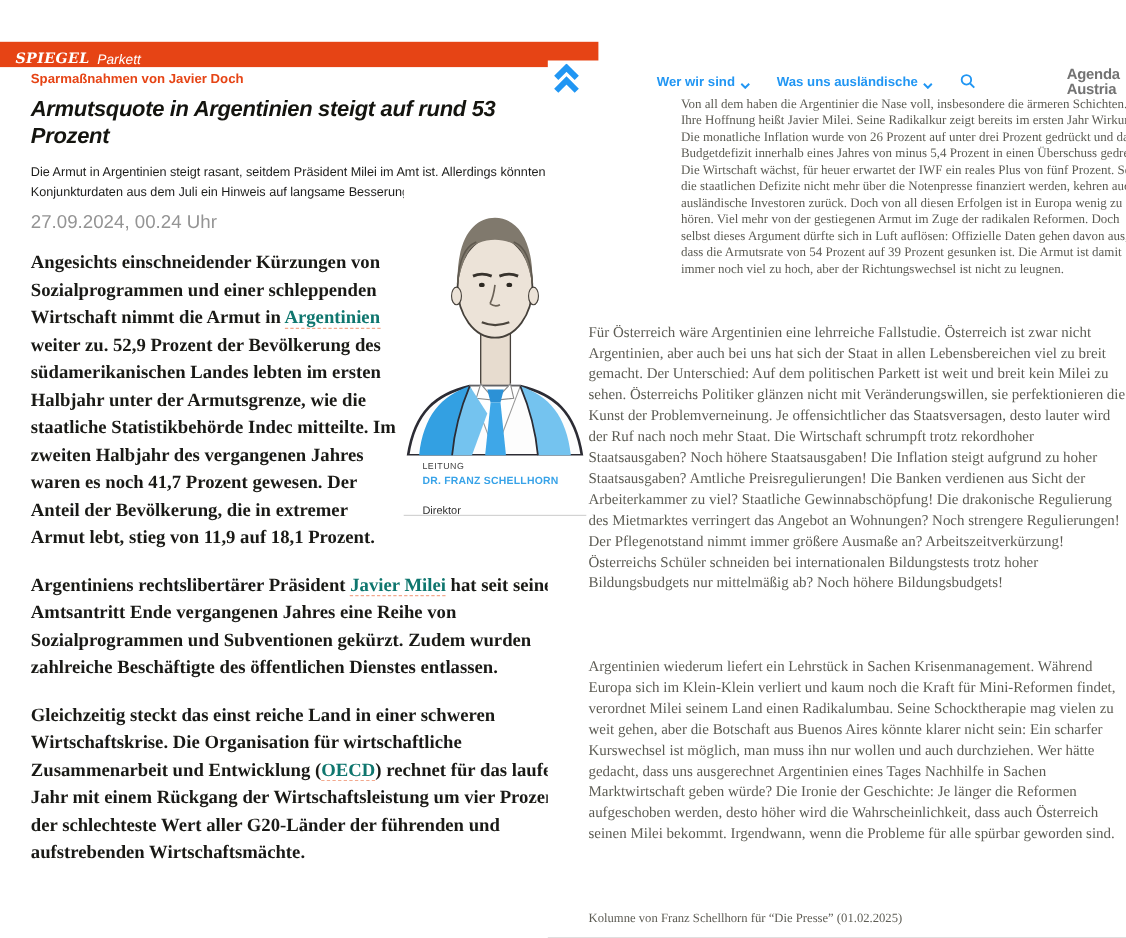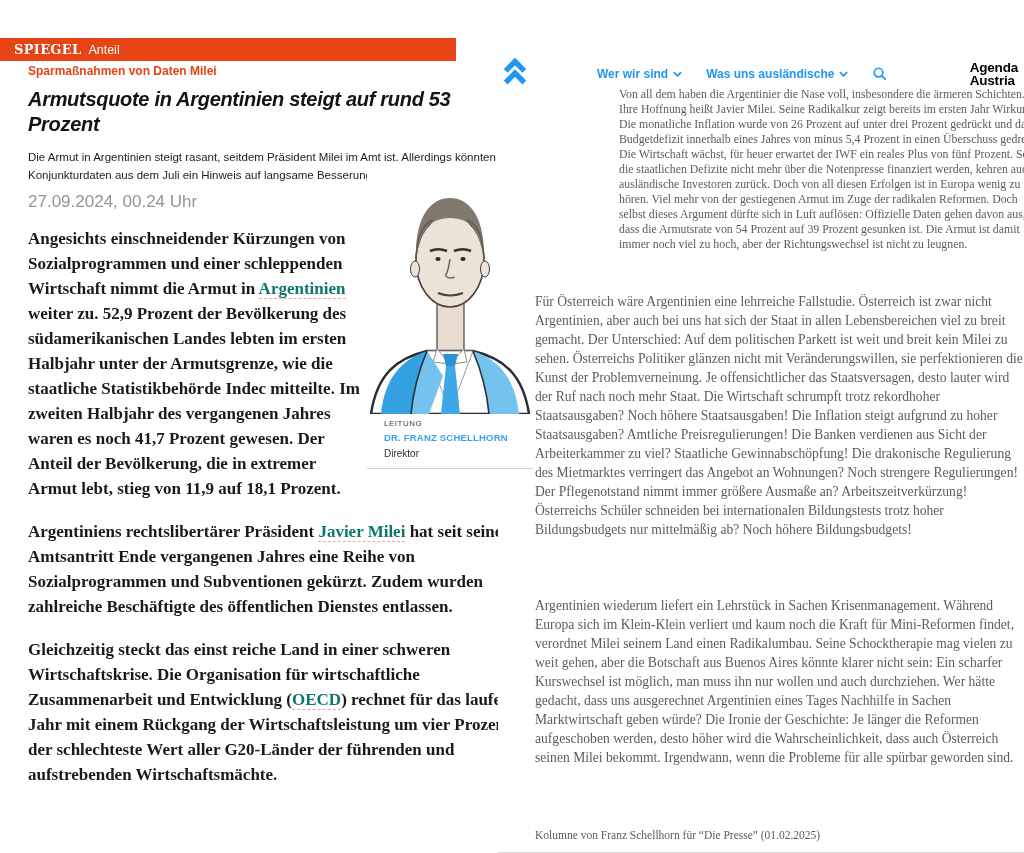--- a/index.html
+++ b/index.html
@@ -2,22 +2,22 @@
 <html><head>
 <meta charset="utf-8">
 <style>
   html,body{margin:0;padding:0;}
   body{
     position:relative;width:1024px;height:853px;overflow:hidden;background:#fff;
     font-family:"Liberation Sans", sans-serif;
   }
   
   .spiegel-bar{
-    position:absolute;left:0;top:38px;width:456px;height:23px;background:#e64415;
-    display:flex;align-items:center;padding-left:14px;box-sizing:border-box;z-index:1;
+    position:absolute;left:0;top:38px;width:544px;height:23px;background:#e64415;
+    display:flex;align-items:flex-end;padding-left:14px;box-sizing:border-box;z-index:1;font-style:italic;
   }
   .bar-brand{color:#fff;font-family:"DejaVu Serif", serif;font-weight:bold;font-size:13px;letter-spacing:.3px;}
   .bar-section{color:#fff;font-size:12.5px;margin-left:7px;}
   .article{position:absolute;left:28px;top:64px;width:500px;z-index:1;}
   .kicker{color:#e64415;font-size:12px;font-weight:bold;margin-bottom:9px;}
   .headline{font-size:20px;font-weight:800;color:#14140f;line-height:1.25;width:440px;
     letter-spacing:-0.3px;margin-bottom:12px;font-style:italic;}
   .standfirst{font-size:11.5px;font-weight:500;color:#1c1c1a;line-height:1.55;width:470px;margin-bottom:10px;}
   .dateline{font-size:17px;color:#949494;margin-bottom:18px;line-height:13px;}
   .bodytext{font-family:"Liberation Serif", serif;font-size:17px;line-height:25px;
@@ -27,48 +27,48 @@
   .article-link{color:#0f766e;text-decoration:none;border-bottom:1.5px dashed #f2a98e;}
   
   .portrait-card{
     position:absolute;left:367px;top:166px;width:166px;height:303px;background:#fff;
     z-index:6;border-bottom:1px solid #cfcfcf;box-sizing:border-box;
   }
   .portrait-card svg{display:block;margin:0 auto;}
   .caption{padding-left:17px;}
   .cap-role{font-size:8px;font-weight:normal;color:#3c3c3c;letter-spacing:.5px;margin-top:5px;}
   .cap-name{font-size:9.5px;font-weight:bold;color:#38a3e8;letter-spacing:.2px;margin-top:4px;}
-  .cap-title{font-size:10px;color:#2f2f2f;margin-top:5px;}
+  .cap-title{font-size:10px;color:#2f2f2f;margin-top:16px;}
   
   .agenda-window{
     position:absolute;left:498px;top:55px;width:526px;height:798px;background:#fff;z-index:5;
     border-bottom:1px solid #d8d8d8;box-sizing:border-box;
   }
   .aw-chevrons{position:absolute;left:3px;top:3px;cursor:pointer;}
   .aw-nav{position:absolute;left:99px;top:11px;display:flex;align-items:center;gap:24px;}
-  .nav-item{display:flex;align-items:center;gap:5px;color:#2196f3;font-size:12px;font-weight:bold;cursor:pointer;}
+  .nav-item{display:flex;align-items:flex-end;gap:5px;color:#2196f3;font-size:12px;font-weight:bold;cursor:pointer;}
   .search-btn{display:flex;align-items:center;cursor:pointer;}
-  .aw-logo{position:absolute;right:6px;top:6px;color:#000000;font-weight:bold;font-size:13.5px;
+  .aw-logo{position:absolute;right:6px;top:6px;color:#737373;font-weight:bold;font-size:13.5px;
     line-height:13px;letter-spacing:-0.2px;text-align:left;cursor:pointer;}
   .aw-serif{font-family:"Liberation Serif", serif;color:#5d5c54;}
   .aw-p1{position:absolute;left:90px;top:32px;width:421px;font-size:11.8px;line-height:15px;margin-left:31px;}
   .aw-p2{position:absolute;left:37px;top:237px;width:492px;font-size:13.6px;line-height:19px;}
   .aw-p3{position:absolute;left:37px;top:541px;width:492px;font-size:13.6px;line-height:19px;}
   .aw-footer{position:absolute;left:37px;top:773px;width:492px;font-size:11.5px;line-height:14px;}
 </style>
 </head>
 <body>
 
 <div class="spiegel-bar">
   <span class="bar-brand">SPIEGEL</span>
-  <span class="bar-section">Anteil</span>
+  <span class="bar-section">Parkett</span>
 </div>
 
 <div class="article">
-  <div class="kicker">Sparmaßnahmen von Daten Milei</div>
+  <div class="kicker">Sparmaßnahmen von Javier Doch</div>
   <div class="headline">Armutsquote in Argentinien steigt auf rund 53 Prozent</div>
   <div class="standfirst">Die Armut in Argentinien steigt rasant, seitdem Präsident Milei im Amt ist. Allerdings könnten Konjunkturdaten aus dem Juli ein Hinweis auf langsame Besserung der Wirtsch</div>
   <div class="dateline">27.09.2024, 00.24 Uhr</div>
   <div class="bodytext">
     <p>
       <span class="float-spacer"></span>
       <span>Angesichts einschneidender Kürzungen von Sozialprogrammen und einer schleppenden Wirtschaft nimmt die Armut in </span><a href="#" class="article-link">Argentinien</a><span> weiter zu. 52,9 Prozent der Bevölkerung des südamerikanischen Landes lebten im ersten Halbjahr unter der Armutsgrenze, wie die staatliche Statistikbehörde Indec mitteilte. Im zweiten Halbjahr des vergangenen Jahres waren es noch 41,7 Prozent gewesen. Der Anteil der Bevölkerung, die in extremer Armut lebt, stieg von 11,9 auf 18,1 Prozent.</span>
     </p>
     <p>
       <span>Argentiniens rechtslibertärer Präsident </span><a href="#" class="article-link">Javier Milei</a><span> hat seit seinem Amtsantritt Ende vergangenen Jahres eine Reihe von Sozialprogrammen und Subventionen gekürzt. Zudem wurden zahlreiche Beschäftigte des öffentlichen Dienstes entlassen.</span>

